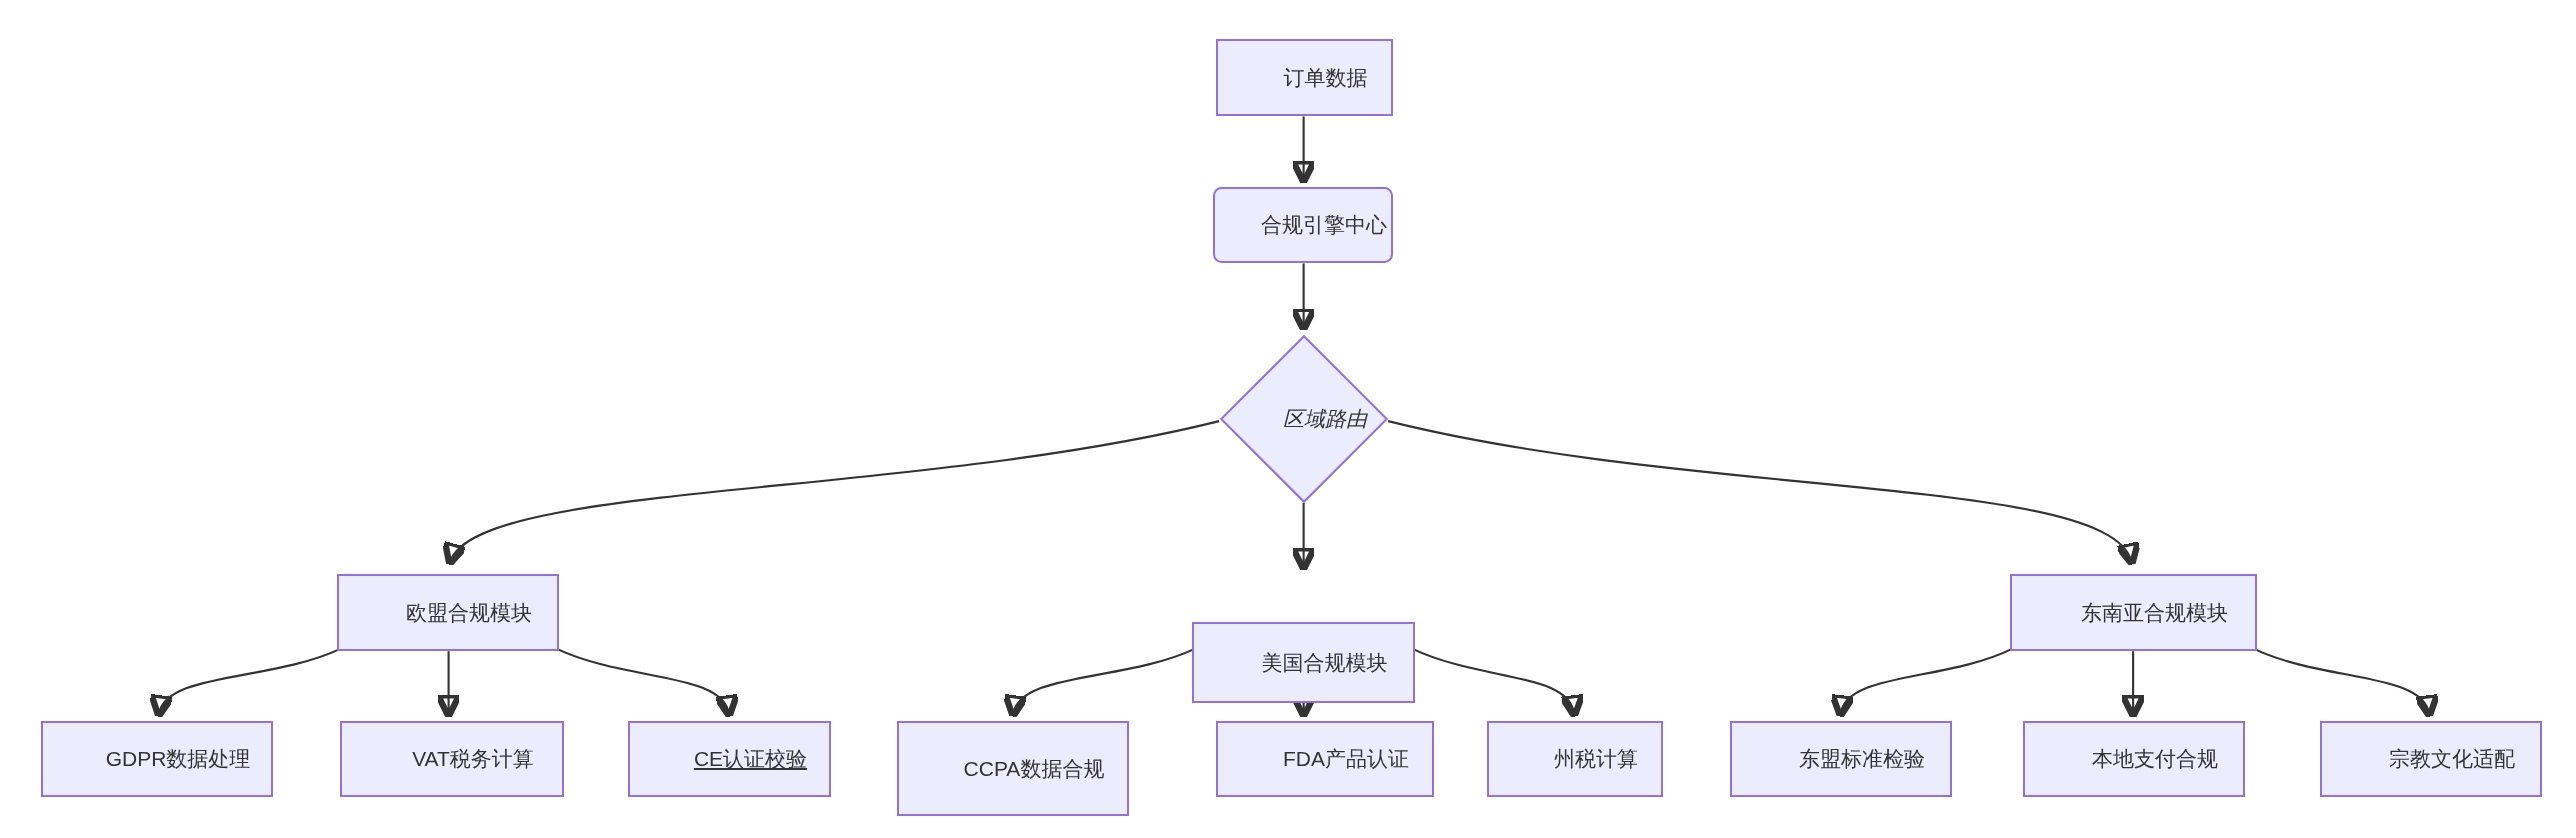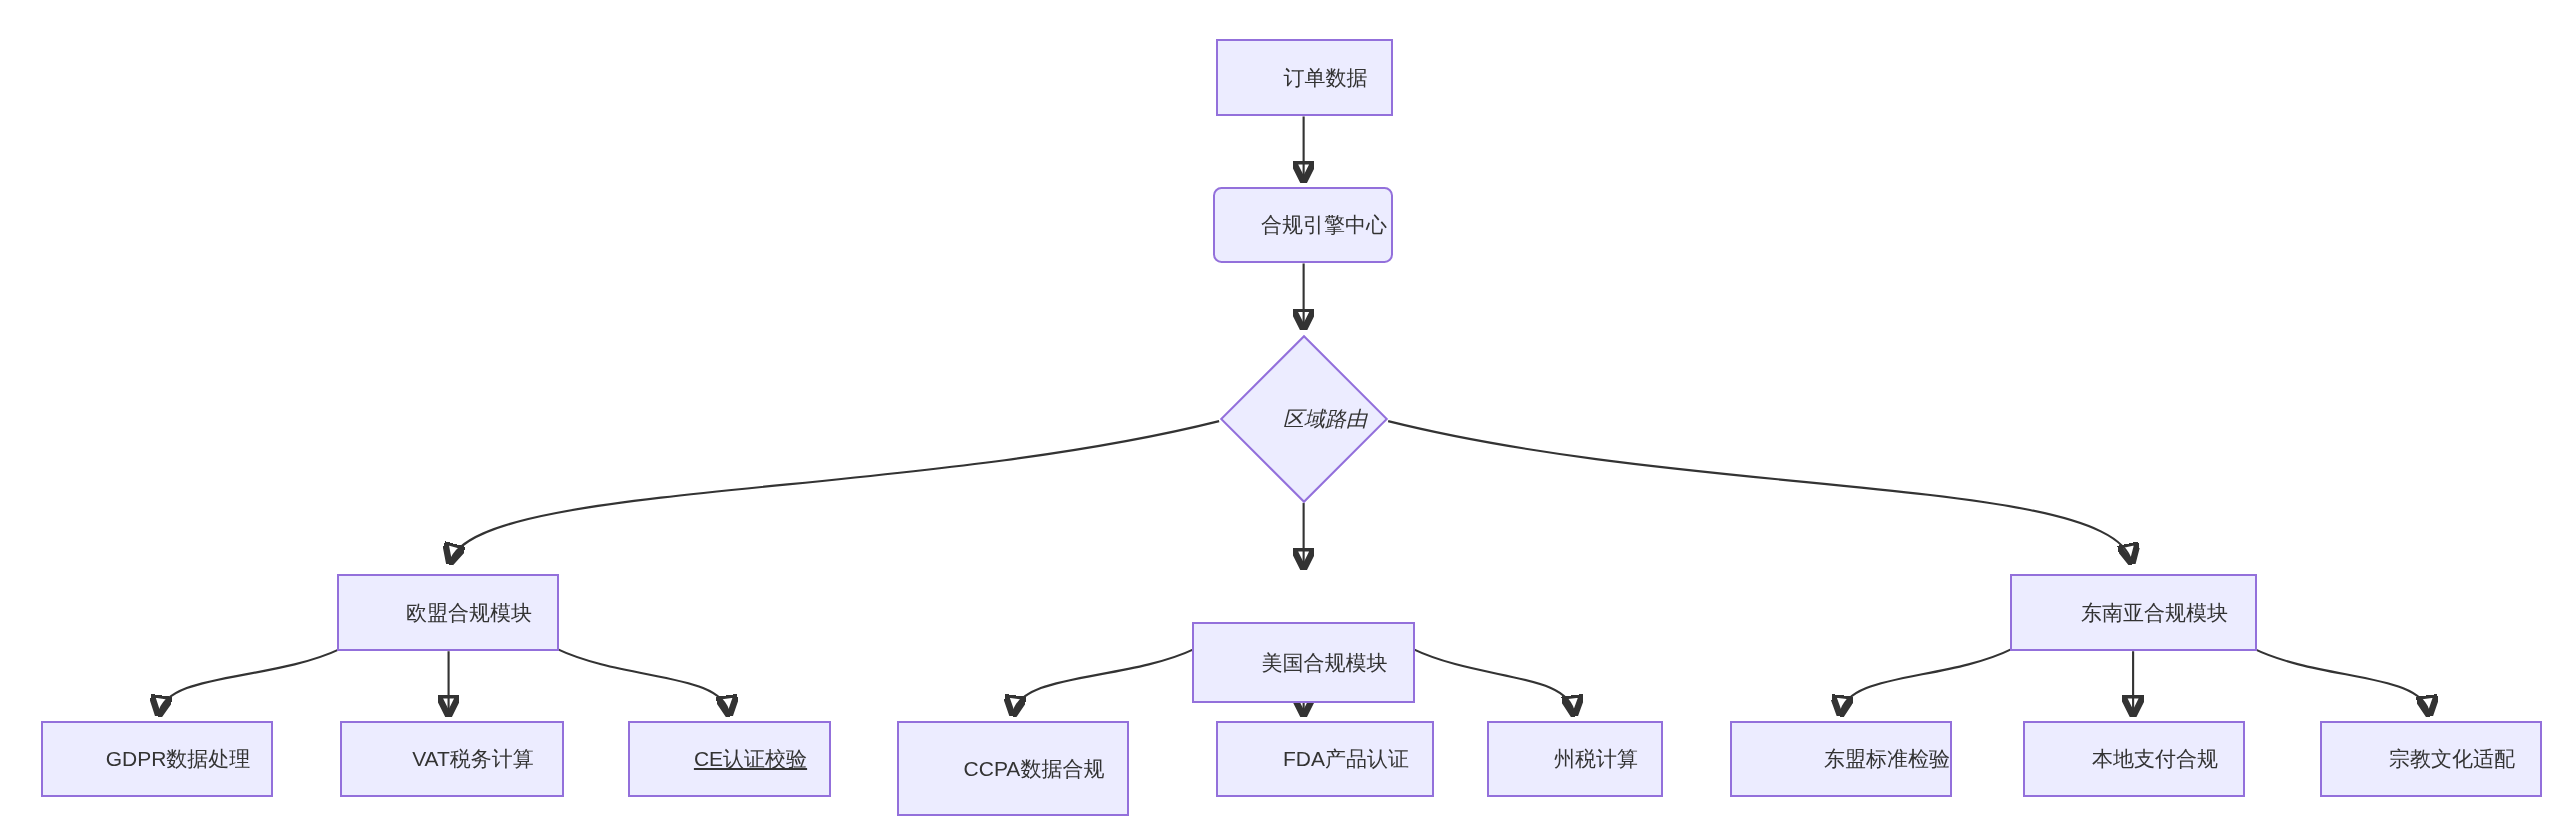--- a/index.html
+++ b/index.html
@@ -139,21 +139,21 @@
   <div class="node" style="left:897px; top:721px; width:232px; height:95px;">
     <span class="node-label">CCPA数据合规</span>
   </div>
   <div class="node" style="left:1194px; top:721px; width:218px; height:76px;margin-left:22px;">
     <span class="node-label">FDA产品认证</span>
   </div>
   <div class="node" style="left:1487px; top:721px; width:176px; height:76px;">
     <span class="node-label">州税计算</span>
   </div>
 
-  <div class="node" style="left:1730px; top:721px; width:222px; height:76px;justify-content:flex-end;">
+  <div class="node" style="left:1730px; top:721px; width:222px; height:76px;">
     <span class="node-label">东盟标准检验</span>
   </div>
   <div class="node" style="left:2023px; top:721px; width:222px; height:76px;">
     <span class="node-label">本地支付合规</span>
   </div>
   <div class="node" style="left:2320px; top:721px; width:222px; height:76px;">
     <span class="node-label">宗教文化适配</span>
   </div>
 
 </div>

